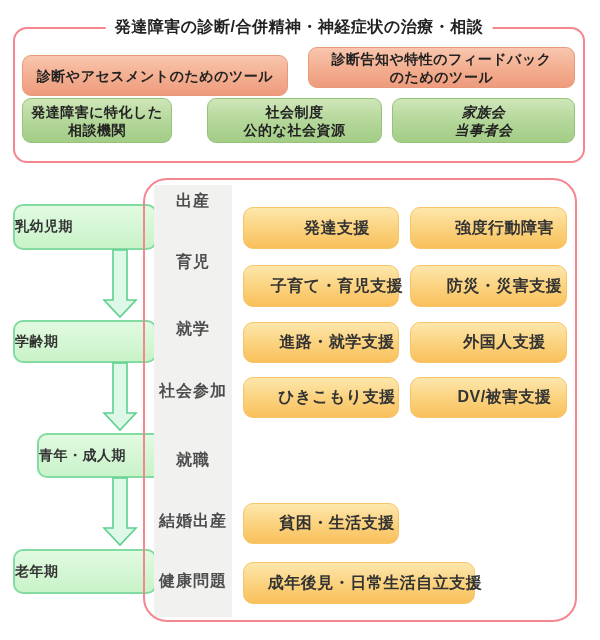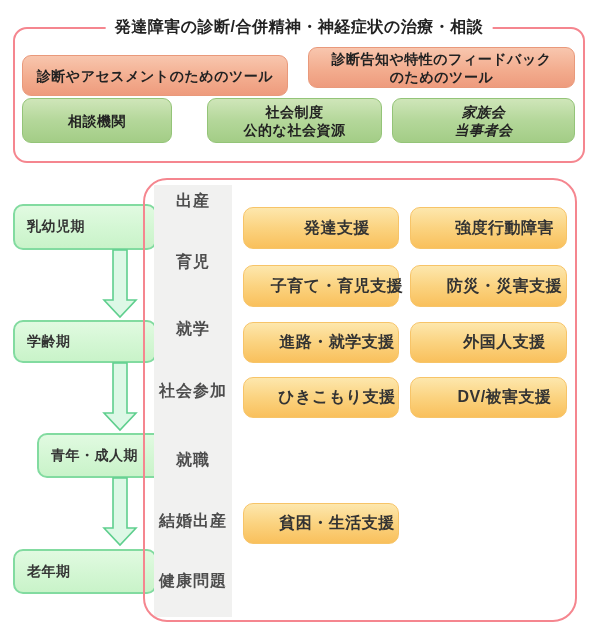--- a/index.html
+++ b/index.html
@@ -42,21 +42,21 @@
   .event-strip{background:#f1f1f0;z-index:2;}
   .event-label{
     z-index:2;width:78px;height:20px;line-height:20px;text-align:center;
     font-size:16px;font-weight:bold;color:#4d4d4d;letter-spacing:1px;white-space:nowrap;
   }
 
   
   .stage-box{
     border-radius:10px;border:2px solid #82dba0;
     background:linear-gradient(180deg,#e1fae1 0%,#d2f6d2 60%,#c9f3c9 100%);
-    display:flex;align-items:center;padding-left:12px;
+    display:flex;align-items:center;padding-left:0;
     font-size:14px;font-weight:bold;color:#333;z-index:1;letter-spacing:.5px;
   }
   .stage-arrow{z-index:1;}
 
   
   .support-box{
     border-radius:10px;border:1px solid #f7c468;
     background:linear-gradient(180deg,#fde7ad 0%,#fbd380 50%,#f9c05c 100%);
     display:flex;align-items:center;justify-content:center;
     font-size:16px;font-weight:bold;color:#333;z-index:2;
@@ -74,20 +74,21 @@
 
   <div class="abs tool-box" style="left:22px;top:47px;width:266px;height:41px;margin-top:8px;">
     <div>診断やアセスメントのためのツール</div>
   </div>
   <div class="abs tool-box" style="left:308px;top:47px;width:267px;height:41px;">
     <div>診断告知や特性のフィードバック</div>
     <div>のためのツール</div>
   </div>
 
   <div class="abs resource-box" style="left:22px;top:98px;width:150px;height:45px;">
+    <div>発達障害に特化した</div>
     <div>相談機関</div>
   </div>
   <div class="abs resource-box" style="left:207px;top:98px;width:175px;height:45px;">
     <div>社会制度</div>
     <div>公的な社会資源</div>
   </div>
   <div class="abs resource-box" style="left:392px;top:98px;width:183px;height:45px;font-style:italic;">
     <div>家族会</div>
     <div>当事者会</div>
   </div>
@@ -133,20 +134,23 @@
   </div>
   <div class="abs support-box" style="left:243px;top:322px;width:156px;height:41px;">
     <span>進路・就学支援</span>
   </div>
   <div class="abs support-box" style="left:243px;top:377px;width:156px;height:41px;">
     <span>ひきこもり支援</span>
   </div>
   <div class="abs support-box" style="left:243px;top:503px;width:156px;height:41px;">
     <span>貧困・生活支援</span>
   </div>
+  <div class="abs support-box" style="left:243px;top:562px;width:232px;height:42px;">
+    <span>成年後見・日常生活自立支援</span>
+  </div>
 
   <div class="abs support-box" style="left:410px;top:207px;width:157px;height:42px;">
     <span>強度行動障害</span>
   </div>
   <div class="abs support-box" style="left:410px;top:265px;width:157px;height:42px;">
     <span>防災・災害支援</span>
   </div>
   <div class="abs support-box" style="left:410px;top:322px;width:157px;height:41px;">
     <span>外国人支援</span>
   </div>

